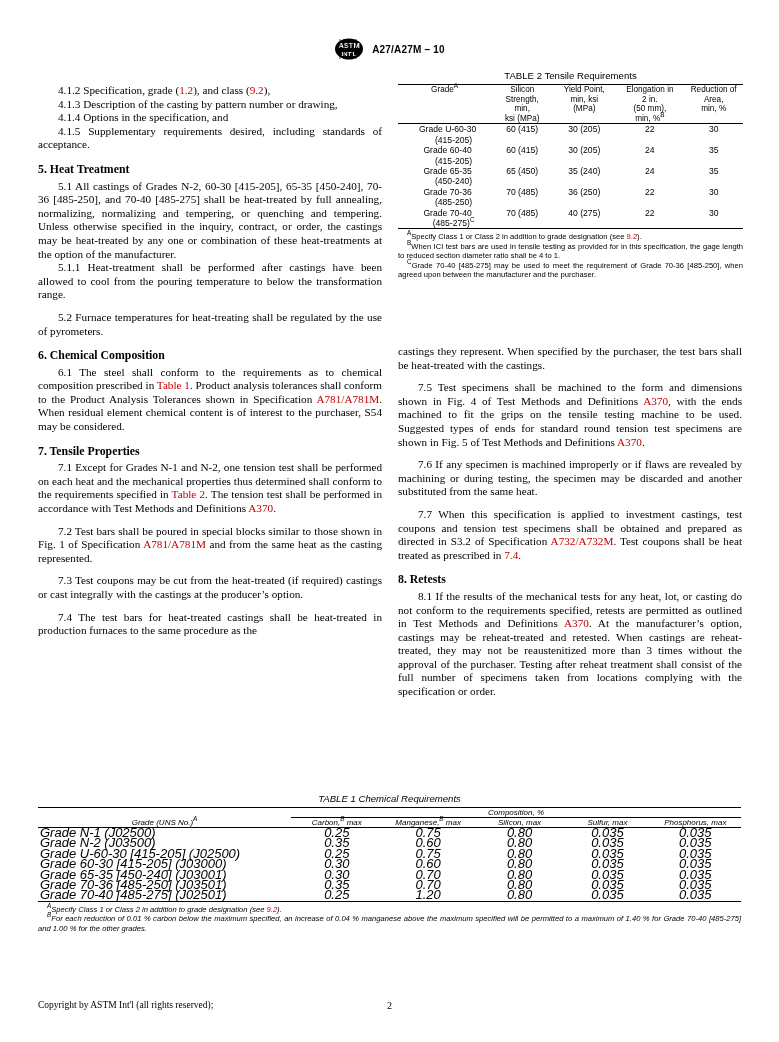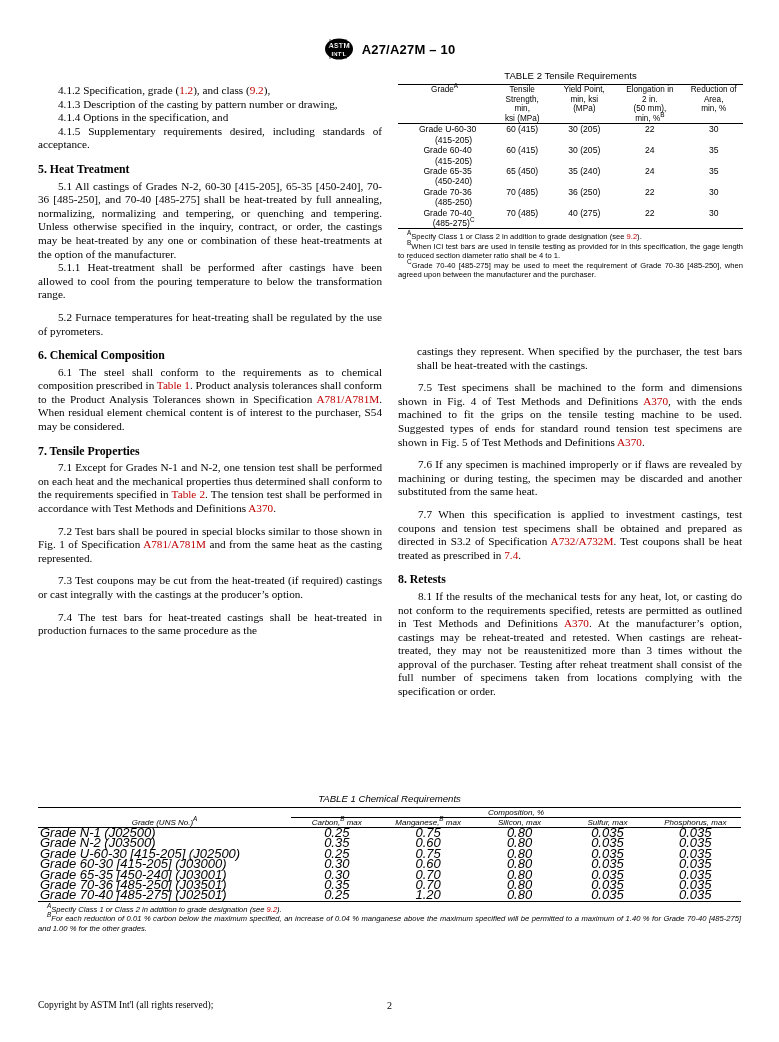--- a/index.html
+++ b/index.html
@@ -35,21 +35,21 @@
   }
   .astm-logo {
     width: 30px;
     height: 22px;
     display: inline-block;
     vertical-align: middle;
   }
   .doc-title {
     font-family: "Liberation Sans", sans-serif;
     font-weight: bold;
-    font-size: 13px;
+    font-size: 10px;
     letter-spacing: 0.2px;
   }
 
   
   .col {
     position: absolute;
     width: 344px;
     font-size: 11.2px;
     line-height: 13.6px;
     text-align: justify;
@@ -58,21 +58,21 @@
   .col-right { left: 398px; top: 345px; }
 
   p.para {
     margin: 0 0 0 0;
     text-indent: 20px;
     text-align: justify;
     text-justify: inter-word;
     hyphens: manual;
   }
   p.para.gap { margin-top: 9px; }
-  p.noindent { text-indent: 0; margin-left: 19px; }
+  p.noindent { text-indent: 0; }
 
   h3.sec {
     font-family: "Liberation Serif", serif;
     font-weight: bold;
     font-size: 11.8px;
     margin: 11px 0 3px 0;
     text-indent: 0;
     text-align: left;
   }
 
@@ -253,21 +253,21 @@
 
   <div class="table2-wrap">
     <div class="tbl-caption">TABLE 2 Tensile Requirements</div>
     <table class="astm">
       <thead>
         <tr class="t2-head rule-top">
           <td style="width:27%">
             <span>Grade</span><sup class="fnm">A</sup>
           </td>
           <td style="width:18%">
-            <span>Tensile</span><br>
+            <span>Silicon</span><br>
             <span>Strength,</span><br>
             <span>min,</span><br>
             <span>ksi (MPa)</span>
           </td>
           <td style="width:18%">
             <span>Yield Point,</span><br>
             <span>min, ksi</span><br>
             <span>(MPa)</span>
           </td>
           <td style="width:20%">

